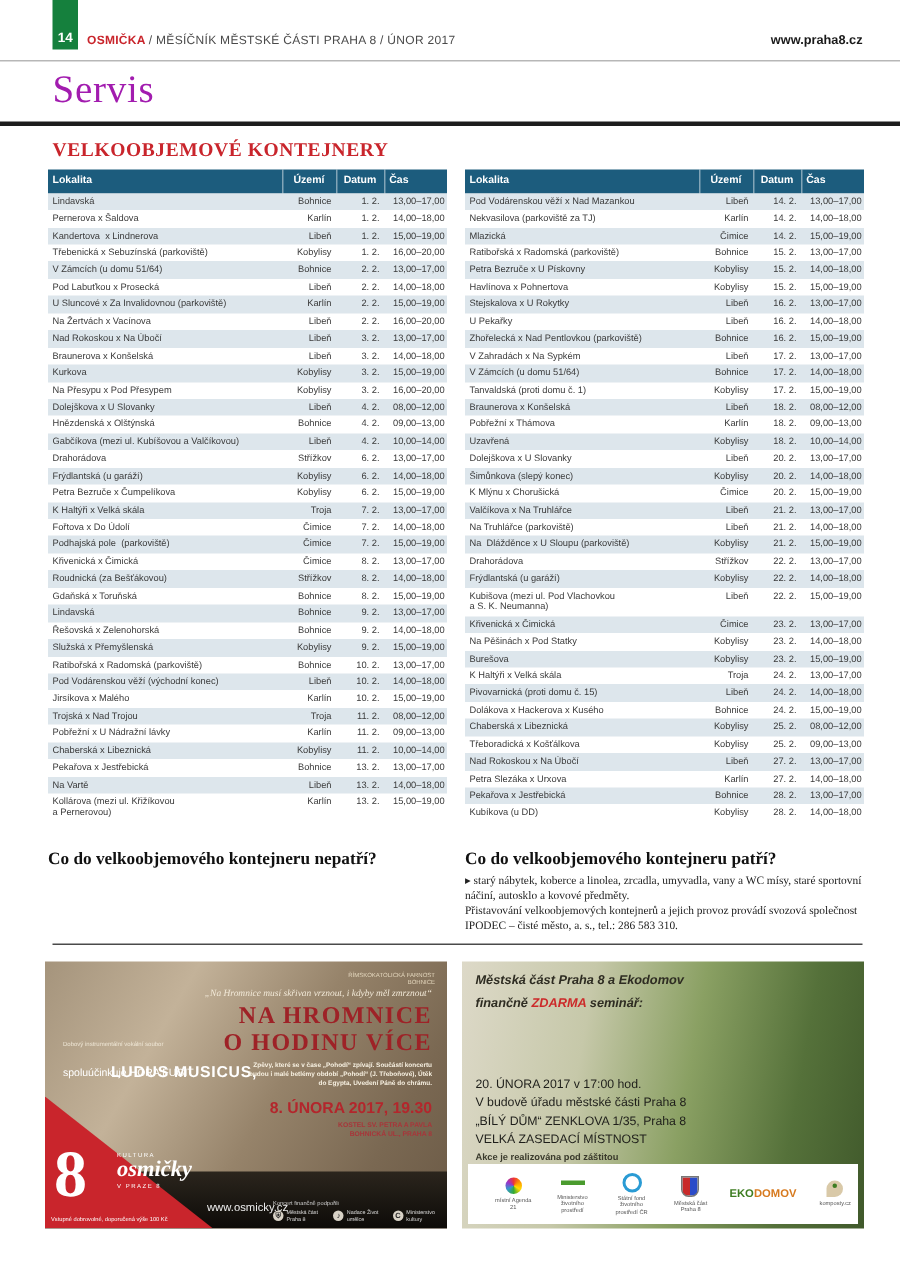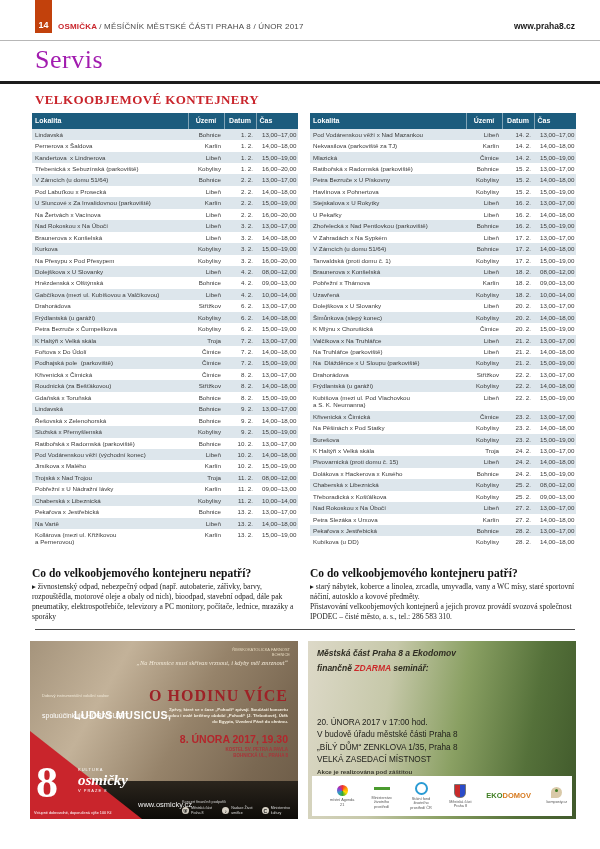--- a/index.html
+++ b/index.html
@@ -1,21 +1,21 @@
 <!DOCTYPE html>
 <html><head>
 <meta charset="utf-8">
 <style>
   html,body{margin:0;padding:0;}
   body{
     width:600px;height:849px;position:relative;background:#ffffff;
     font-family:"Liberation Sans",sans-serif;color:#333;overflow:hidden;
   }
   
-  .pagenum{position:absolute;left:35px;top:0;width:17px;height:33px;background:#c2410c;
+  .pagenum{position:absolute;left:35px;top:0;width:17px;height:33px;background:#15803d;
     color:#fff;font-weight:bold;font-size:9px;display:flex;align-items:flex-end;
     justify-content:center;padding-bottom:3px;box-sizing:border-box;}
   .masthead{position:absolute;left:58px;top:22px;font-size:8px;color:#4a4a4a;letter-spacing:.2px;}
   .masthead .brand{color:#c9252c;font-weight:bold;margin-right:2px;margin-top:16px;}
   .website{position:absolute;right:25px;top:21px;font-size:8.5px;font-weight:bold;color:#1a1a1a;}
   .rule-thin{position:absolute;top:40px;left:0;width:600px;height:1px;background:#b7b7b7;}
   .section-title{position:absolute;top:45px;left:35px;font-family:"Liberation Serif",serif;
     font-size:26px;color:#a21caf;letter-spacing:.5px;}
   .rule-thick{position:absolute;top:81px;left:0;width:600px;height:3px;background:#1d1d1d;}
   .main-heading{position:absolute;top:92px;left:35px;font-family:"Liberation Serif",serif;
@@ -604,38 +604,37 @@
           <td>28. 2.</td>
           <td>14,00–18,00</td>
         </tr>
       </tbody>
   </table>
 </div>
 
 <div class="notes">
   <div class="note">
     <h3>Co do velkoobjemového kontejneru nepatří?</h3>
-    <p>▸ živnostenský odpad, nebezpečný odpad (např. autobaterie, zářivky, barvy, rozpouštědla, motorové oleje a obaly od nich), bioodpad, stavební odpad, dále pak pneumatiky, elektrospotřebiče, televizory a PC monitory, počítače, lednice, mrazáky a sporáky</p>
   </div>
   <div class="note">
     <h3>Co do velkoobjemového kontejneru patří?</h3>
     <p>▸ starý nábytek, koberce a linolea, zrcadla, umyvadla, vany a WC mísy, staré sportovní náčiní, autosklo a kovové předměty.</p>
     <p>Přistavování velkoobjemových kontejnerů a jejich provoz provádí svozová společnost IPODEC – čisté město, a. s., tel.: 286 583 310.</p>
   </div>
 </div>
 
 <div class="rule-mid"></div>
 
 <div class="ads">
 
   <div class="ad ad-concert">
     <div class="c-badge">ŘÍMSKOKATOLICKÁ FARNOST BOHNICE</div>
     <div class="c-quote">„Na Hromnice musí skřivan vrznout, i kdyby měl zmrznout“</div>
     <div class="c-title">
-      <br>
+      <span>NA HROMNICE</span><br>
       <span>O  HODINU VÍCE</span>
     </div>
     <div class="c-perf-intro">Dobový instrumentální vokální soubor</div>
     <div class="c-perf">LUDUS MUSICUS,</div>
     <div class="c-perf2">spoluúčinkuje HORA FUGIT</div>
     <div class="c-desc">Zpěvy, které se v čase „Pohodí“ zpívají. Součástí koncertu budou i malé betlémy období „Pohodí“ (J. Třeboňové), Útěk do Egypta, Uvedení Páně do chrámu.</div>
     <div class="c-date">8. ÚNORA 2017, 19.30</div>
     <div class="c-venue">
       <span>KOSTEL SV. PETRA A PAVLA</span><br>
       <span>BOHNICKÁ UL., PRAHA 8</span>

